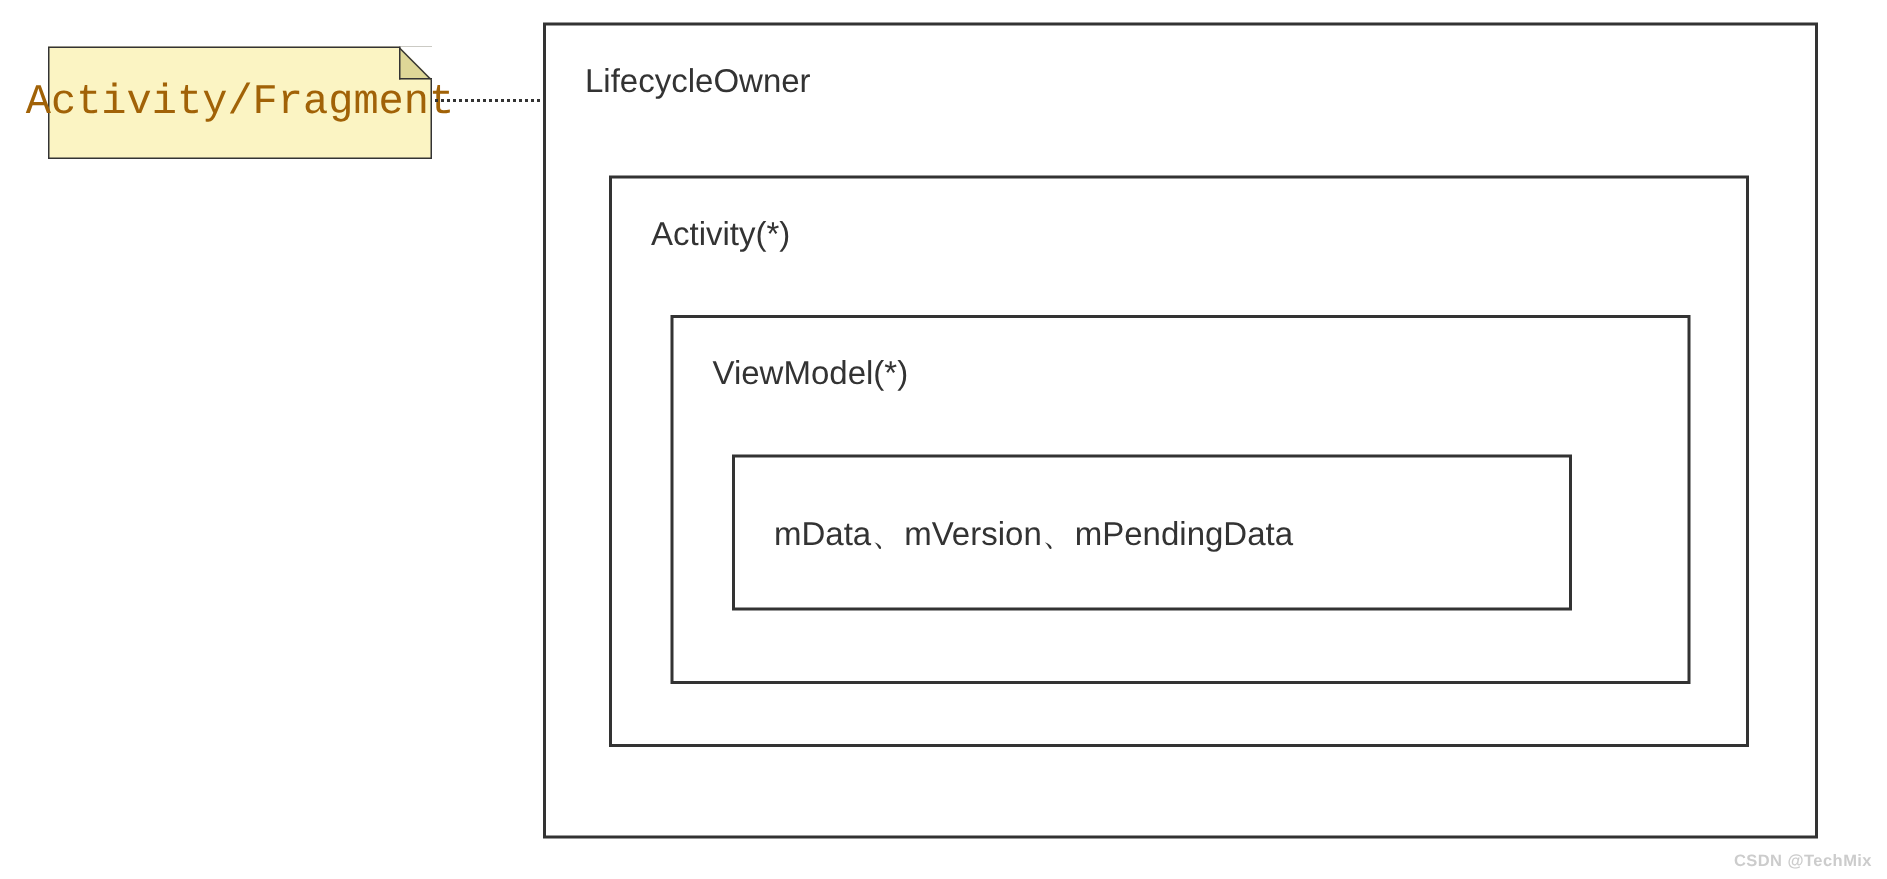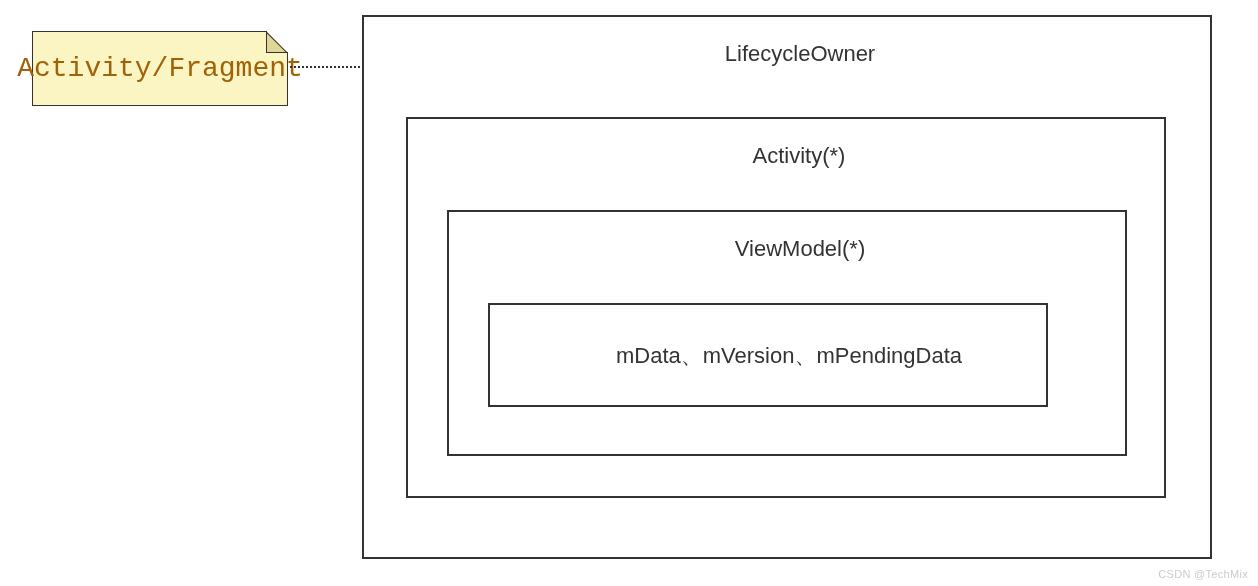--- a/index.html
+++ b/index.html
@@ -130,33 +130,33 @@
       left: 488px;
       top: 303px;
       width: 560px;
       height: 104px;
     }
     .box-label {
       font-size: 22px;
       color: #333;
       padding-left: 26px;
       padding-top: 24px;
-      text-align: center;
     }
     .box-members .box-label {
-      padding-left: 42px;
+      padding-left: 26px;
       padding-top: 36px;
     }
     .watermark {
       position: absolute;
       right: 10px;
       bottom: 6px;
       font-size: 11px;
       color: #cccccc;
       letter-spacing: 0.3px;
+      font-weight: bold;
     }
   </style>
 </head>
 <body>
 
 <div class="note-box">
   <div class="note-fold"></div>
   <div class="note-fold-line"></div>
   <div class="note-diagonal"></div>
   <div class="note-label">Activity/Fragment</div>

